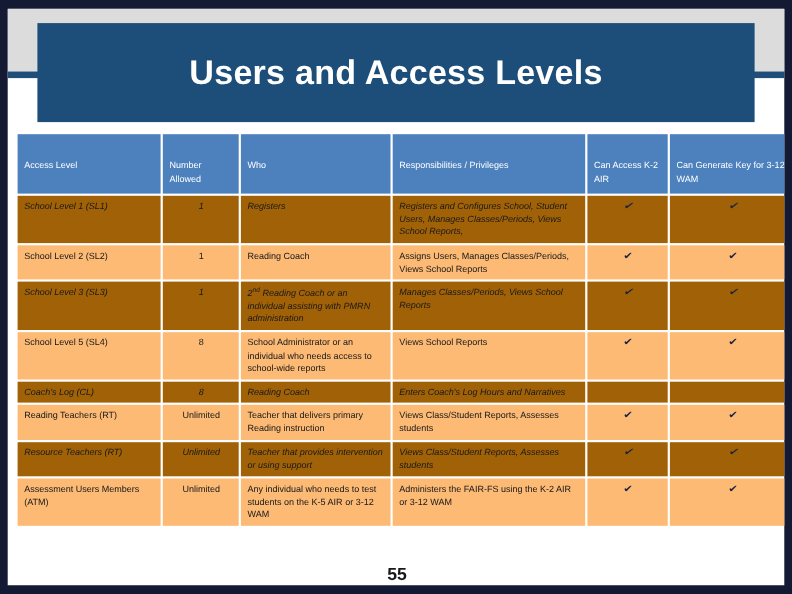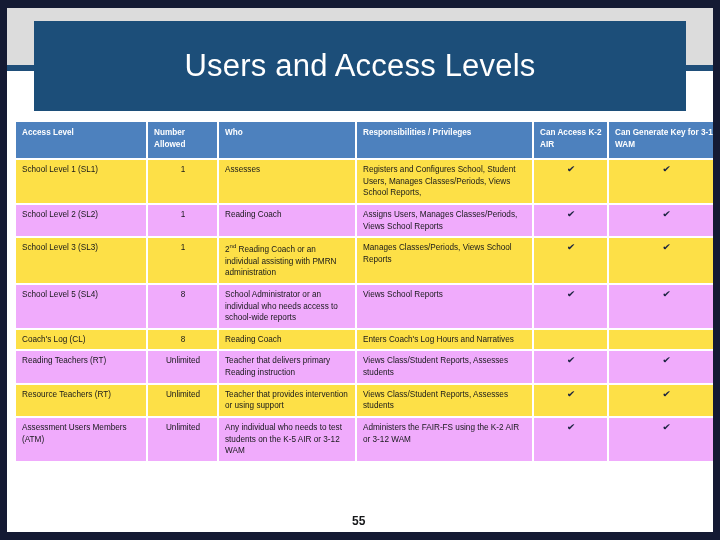--- a/index.html
+++ b/index.html
@@ -51,21 +51,21 @@
     width: 652px;
     height: 90px;
     background: #1C4E79;
     display: flex;
     align-items: center;
     justify-content: center;
   }
   .title-text {
     color: #FFFFFF;
     font-size: 31px;
-    font-weight: normal;
+    font-weight: bold;
     letter-spacing: 0.2px;
     line-height: 1.1;
     text-align: center;
     white-space: nowrap;
   }
 
   
   .table-wrap {
     position: absolute;
     left: 7px;
@@ -83,27 +83,27 @@
     vertical-align: top;
     padding: 4px 5px 4px 6px;
     font-size: 8.2px;
     line-height: 1.42;
     color: #17181A;
     border: 0;
   }
   table.access thead th {
     background: #4D81BE;
     color: #FFFFFF;
-    font-weight: bold;
+    font-weight: normal;
     text-align: left;
     height: 27px;
-    padding-top: 5px;
-  }
-  tr.band-a td { background: #fde047; }
-  tr.band-b td { background: #f0abfc; }
+    padding-top: 23px;
+  }
+  tr.band-a td { background: #a16207; font-style: italic; }
+  tr.band-b td { background: #fdba74; }
   td.num { text-align: center; }
 
   .check {
     display: block;
     text-align: center;
     font-size: 9px;
     color: #1A2340;
     line-height: 1.2;
     transform: scaleX(1.15);
   }
@@ -116,21 +116,21 @@
   col.c2 { width: 136px; }
   col.c3 { width: 175px; }
   col.c4 { width: 73px; }
   col.c5 { width: 114px; }
 
   
   .slide-number {
     position: absolute;
     left: 345px;
     top: 506px;
-    font-size: 12px;
+    font-size: 16px;
     font-weight: bold;
     color: #17181A;
     letter-spacing: 0px;
   }
 </style>
 </head>
 <body>
 
 <div id="slide">
 
@@ -158,21 +158,21 @@
           <th>Who</th>
           <th>Responsibilities / Privileges</th>
           <th>Can Access K-2 AIR</th>
           <th>Can Generate Key for 3-12 WAM</th>
         </tr>
       </thead>
       <tbody id="tbody">
           <tr class="band-a">
             <td>School Level 1 (SL1)</td>
             <td class="num">1</td>
-            <td>Assesses</td>
+            <td>Registers</td>
             <td>Registers and Configures School, Student Users, Manages Classes/Periods, Views School Reports,</td>
             <td>
               <span class="check">✔</span>
             </td>
             <td>
               <span class="check">✔</span>
             </td>
           </tr>
           <tr class="band-b">
             <td>School Level 2 (SL2)</td>

